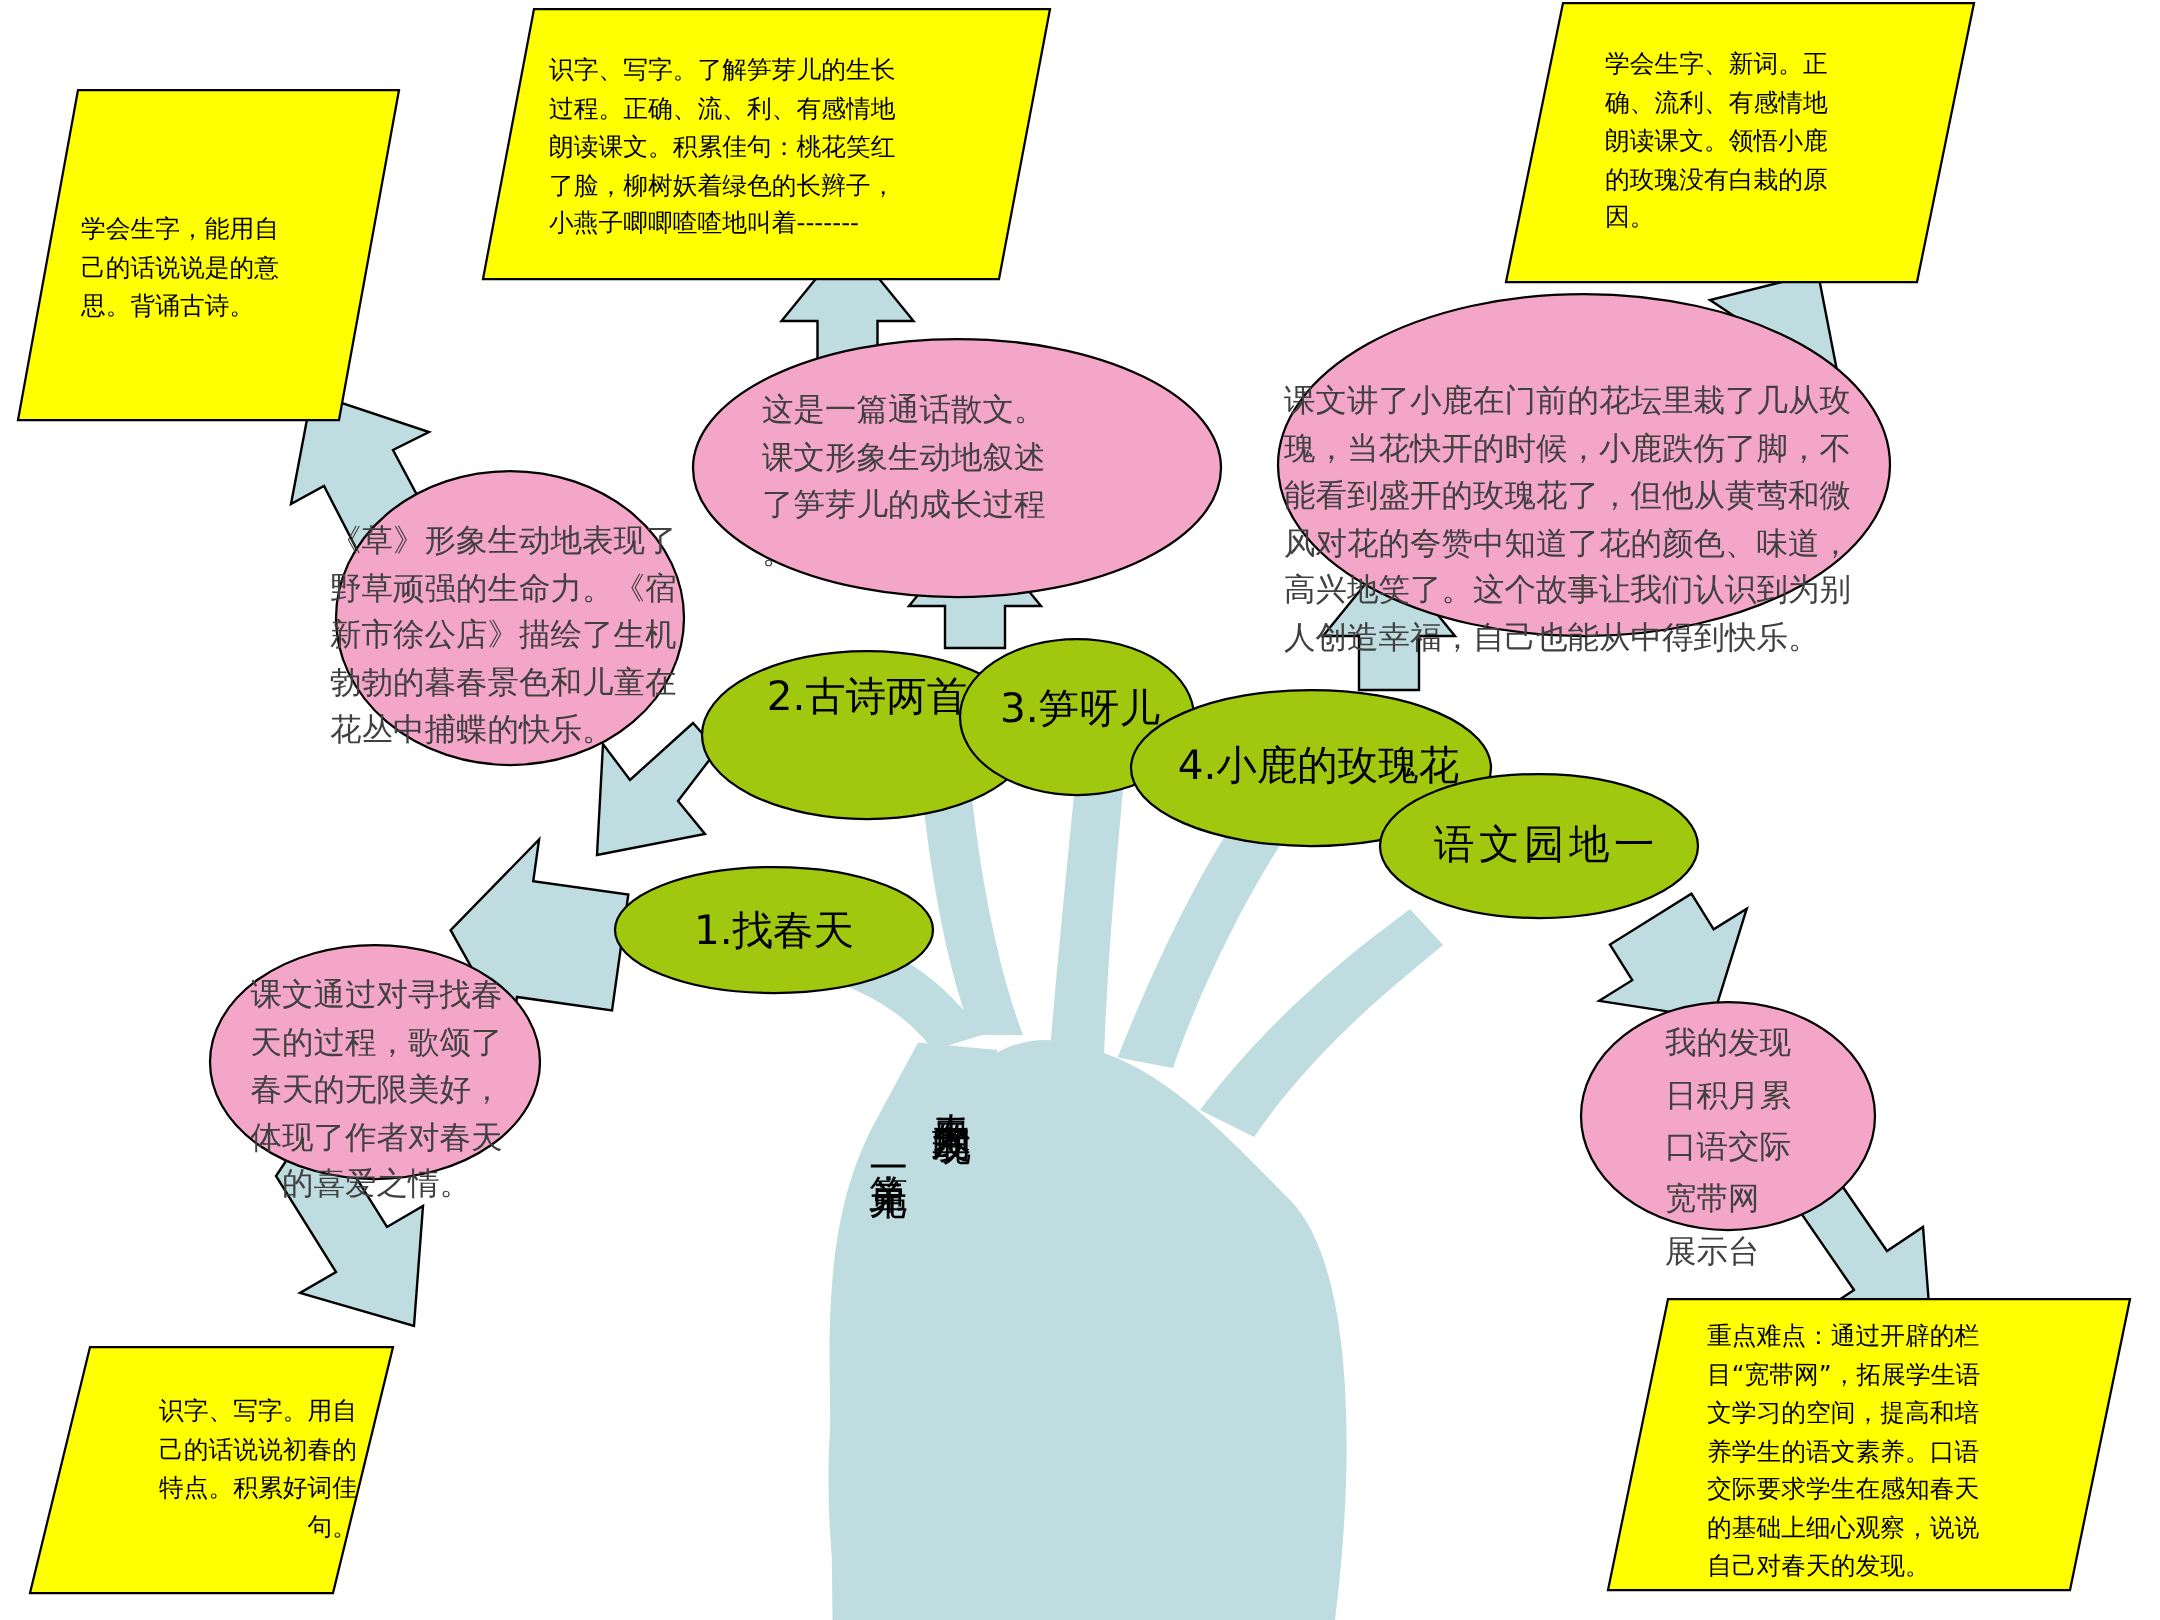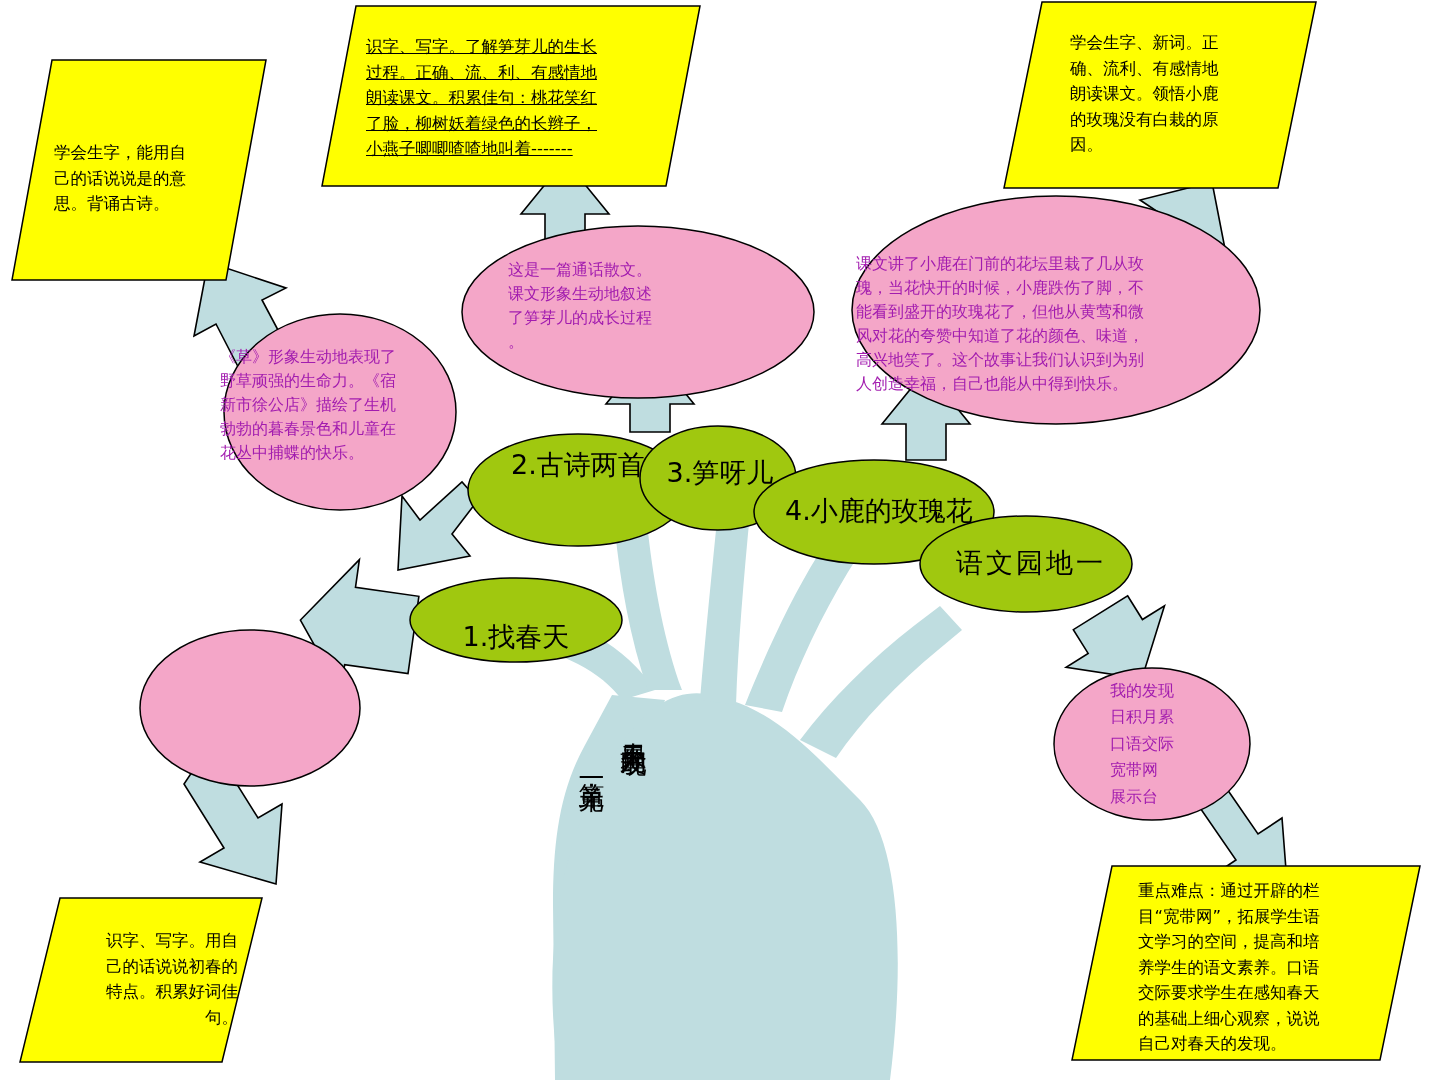--- a/index.html
+++ b/index.html
@@ -12,21 +12,21 @@
   svg.layer{position:absolute;left:0;top:0;width:1440px;height:1080px;}
 
   .txt{position:absolute;box-sizing:border-box;white-space:pre-wrap;}
 
   
   .note-text{
     font-size:16.5px;line-height:1.55;color:#000;
   }
   
   .ellipse-text{
-    font-size:16px;line-height:1.5;color:#a21caf;text-align:center;
+    font-size:21px;line-height:1.5;color:#404040;text-align:center;
   }
   
   .branch-label{
     font-size:27px;line-height:1.2;color:#000;font-weight:normal;
     text-align:center;
   }
   .trunk-label{
     font-size:26px;line-height:1.15;color:#000;
     writing-mode:vertical-rl;text-orientation:upright;
     letter-spacing:2px;
@@ -138,26 +138,31 @@
       <ellipse cx="874" cy="512" rx="120" ry="52" fill="#a0c80f" stroke="#000" stroke-width="1.5"></ellipse>
     </g>
     <g>
       <ellipse cx="1026" cy="564" rx="106" ry="48" fill="#a0c80f" stroke="#000" stroke-width="1.5"></ellipse>
     </g>
   </svg>
 
   <div class="txt trunk-label" style="left:618px;top:722px;height:240px;">春天里的发现</div>
   <div class="txt trunk-label" style="left:576px;top:762px;height:180px;">第一单元：</div>
 
-  <div class="txt branch-label center" style="left:426px;top:600px;width:180px;height:42px;margin-top:16px;">1.找春天</div>
+  <div class="txt branch-label center" style="left:426px;top:600px;width:180px;height:42px;">1.找春天</div>
   <div class="txt branch-label center" style="left:468px;top:444px;width:220px;height:42px;">2.古诗两首</div>
   <div class="txt branch-label center" style="left:640px;top:452px;width:160px;height:42px;">3.笋呀儿</div>
   <div class="txt branch-label center" style="left:754px;top:490px;width:250px;height:42px;">4.小鹿的玫瑰花</div>
   <div class="txt branch-label center" style="left:926px;top:542px;width:210px;height:42px;letter-spacing:3px;font-family:Liberation Serif, serif;">语文园地一</div>
 
+  <div class="txt ellipse-text" style="left:158px;top:648px;width:186px;">课文通过对寻找春
+天的过程，歌颂了
+春天的无限美好，
+体现了作者对春天
+的喜爱之情。</div>
   <div class="txt ellipse-text" style="left:220px;top:345px;width:250px;text-align:left;">《草》形象生动地表现了
 野草顽强的生命力。《宿
 新市徐公店》描绘了生机
 勃勃的暮春景色和儿童在
 花丛中捕蝶的快乐。</div>
   <div class="txt ellipse-text" style="left:508px;top:258px;width:262px;text-align:left;">这是一篇通话散文。
 课文形象生动地叙述
 了笋芽儿的成长过程
 。</div>
   <div class="txt ellipse-text" style="left:856px;top:252px;width:402px;text-align:left;">课文讲了小鹿在门前的花坛里栽了几从玫
@@ -172,21 +177,21 @@
 宽带网
 展示台</div>
 
   <div class="txt note-text" style="left:38px;top:928px;width:200px;text-align:right;">识字、写字。用自
 己的话说说初春的
 特点。积累好词佳
 句。</div>
   <div class="txt note-text" style="left:54px;top:140px;width:200px;">学会生字，能用自
 己的话说说是的意
 思。背诵古诗。</div>
-  <div class="txt note-text" style="left:366px;top:34px;width:320px;text-decoration:underline;">识字、写字。了解笋芽儿的生长
+  <div class="txt note-text" style="left:366px;top:34px;width:320px;">识字、写字。了解笋芽儿的生长
 过程。正确、流、利、有感情地
 朗读课文。积累佳句：桃花笑红
 了脸，柳树妖着绿色的长辫子，
 小燕子唧唧喳喳地叫着-------</div>
   <div class="txt note-text" style="left:1070px;top:30px;width:210px;">学会生字、新词。正
 确、流利、有感情地
 朗读课文。领悟小鹿
 的玫瑰没有白栽的原
 因。</div>
   <div class="txt note-text" style="left:1138px;top:878px;width:252px;">重点难点：通过开辟的栏

